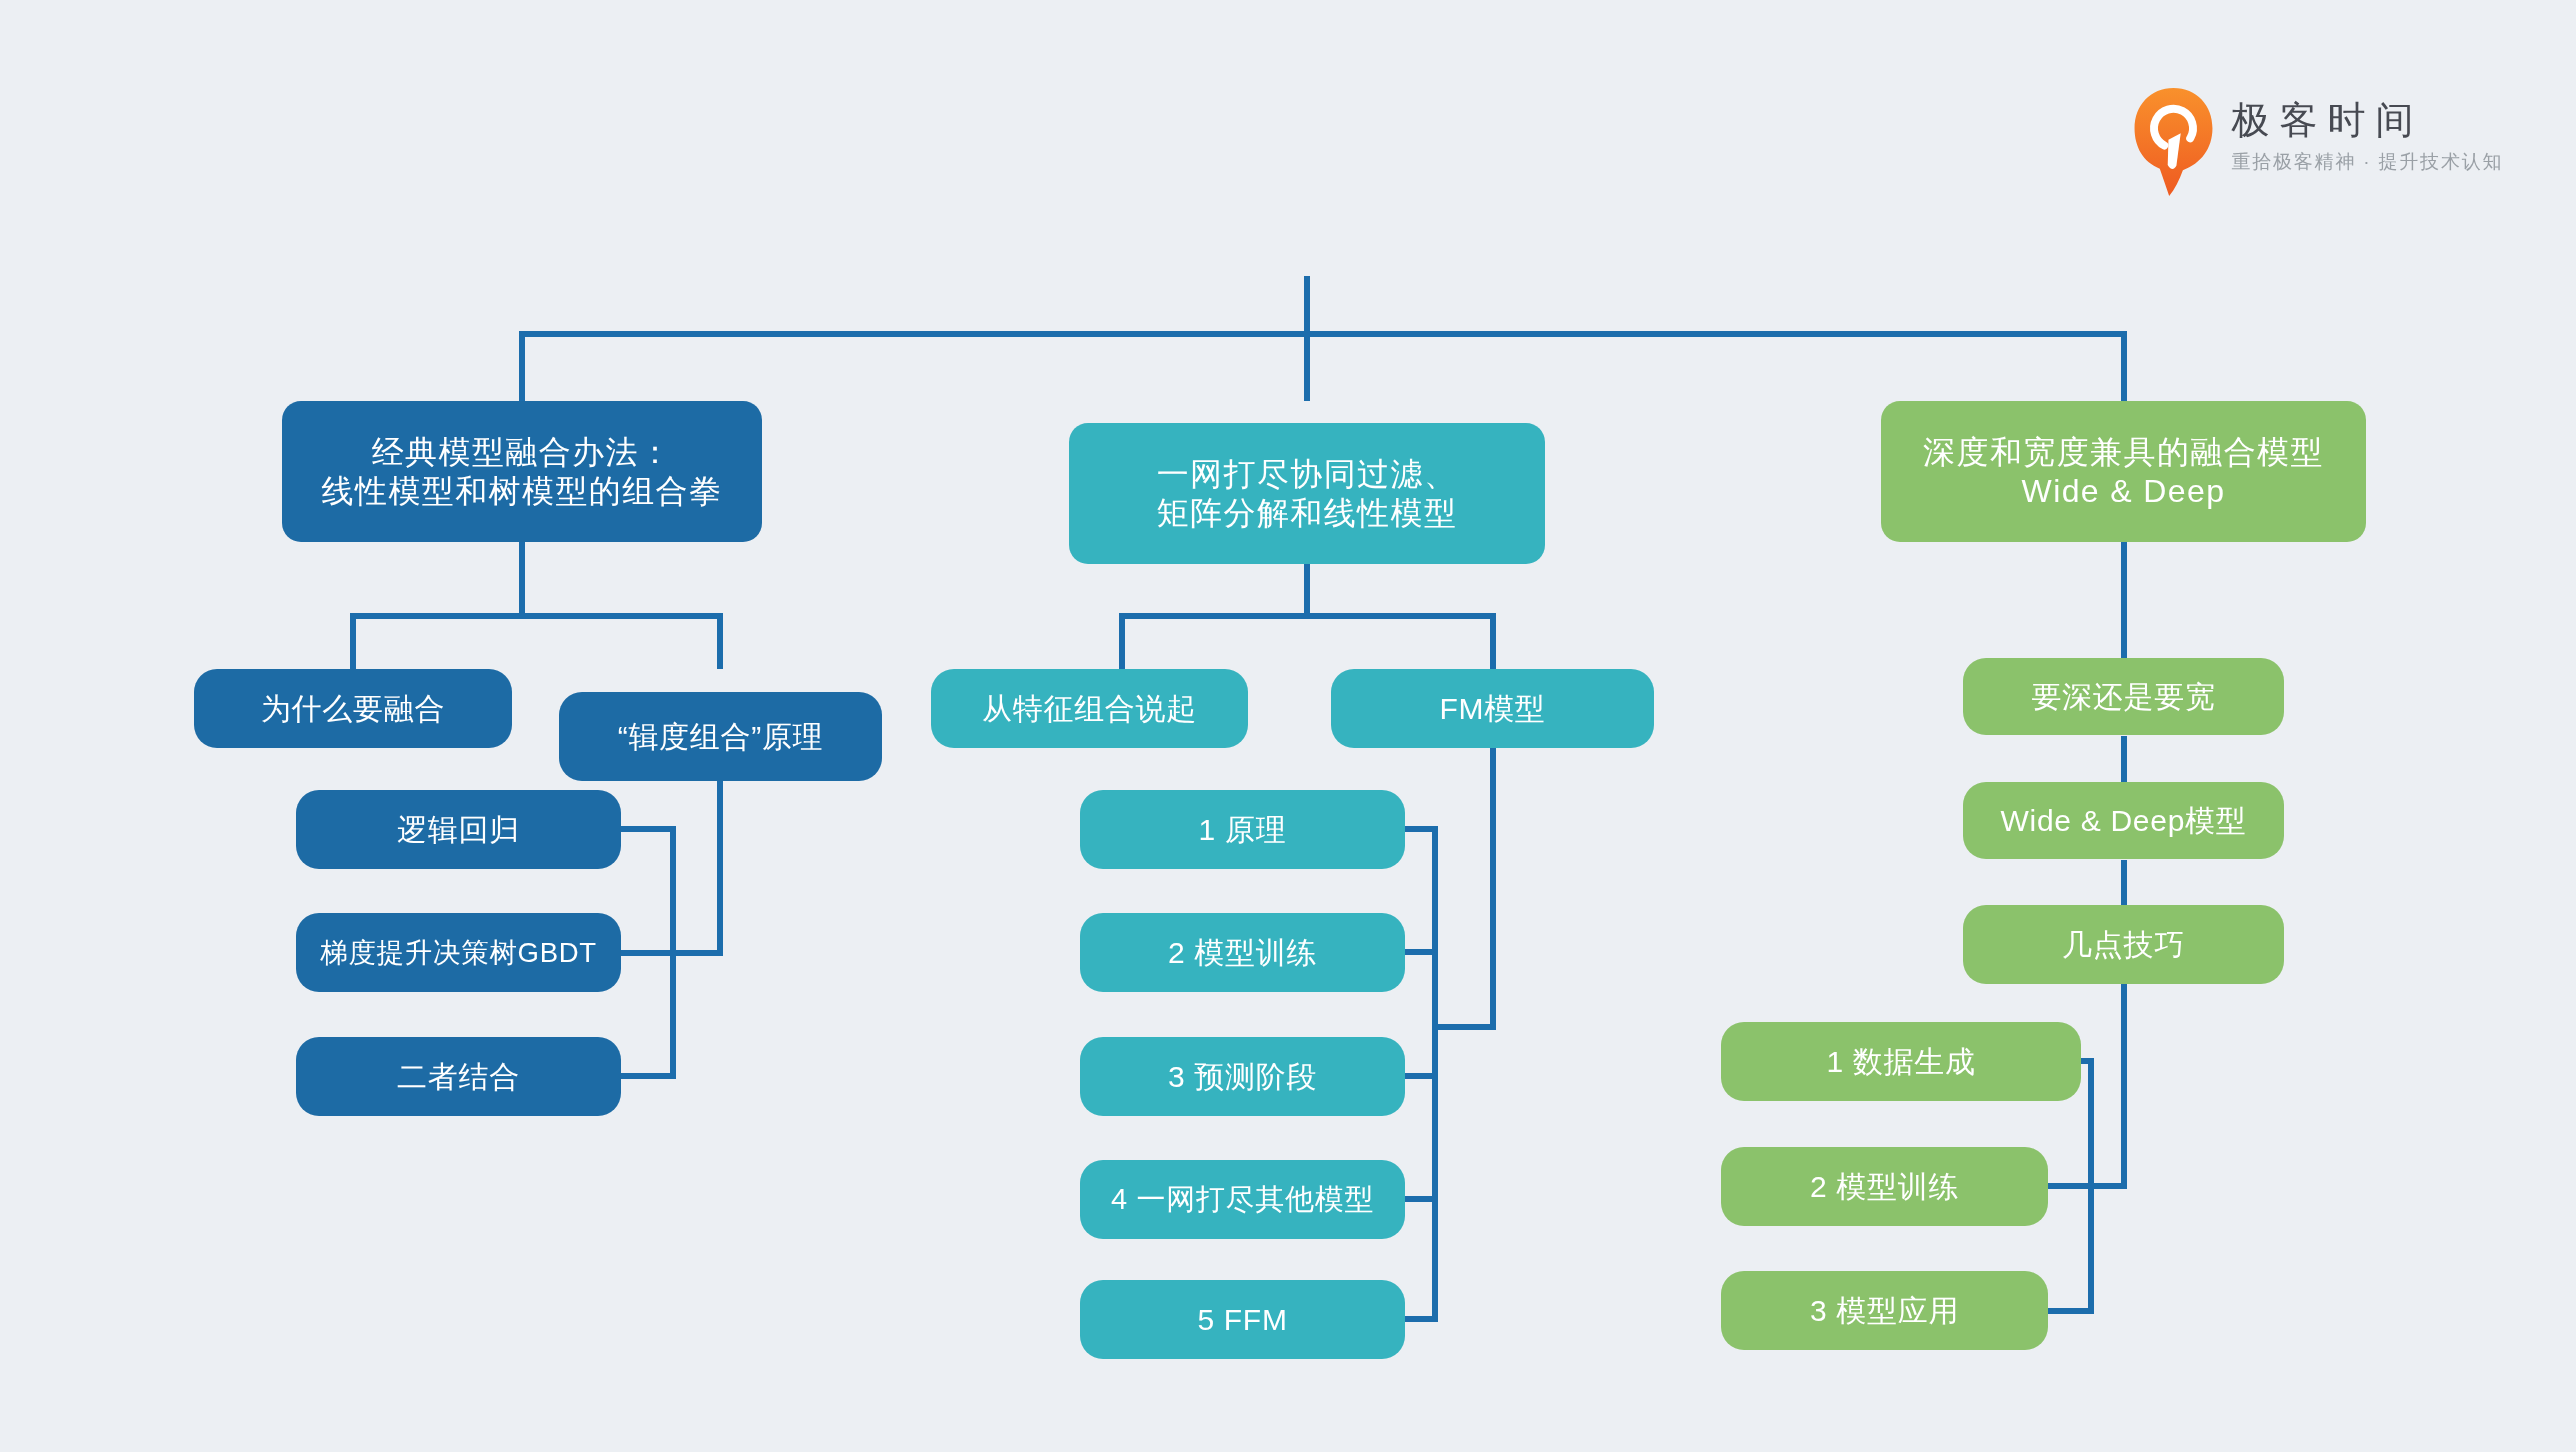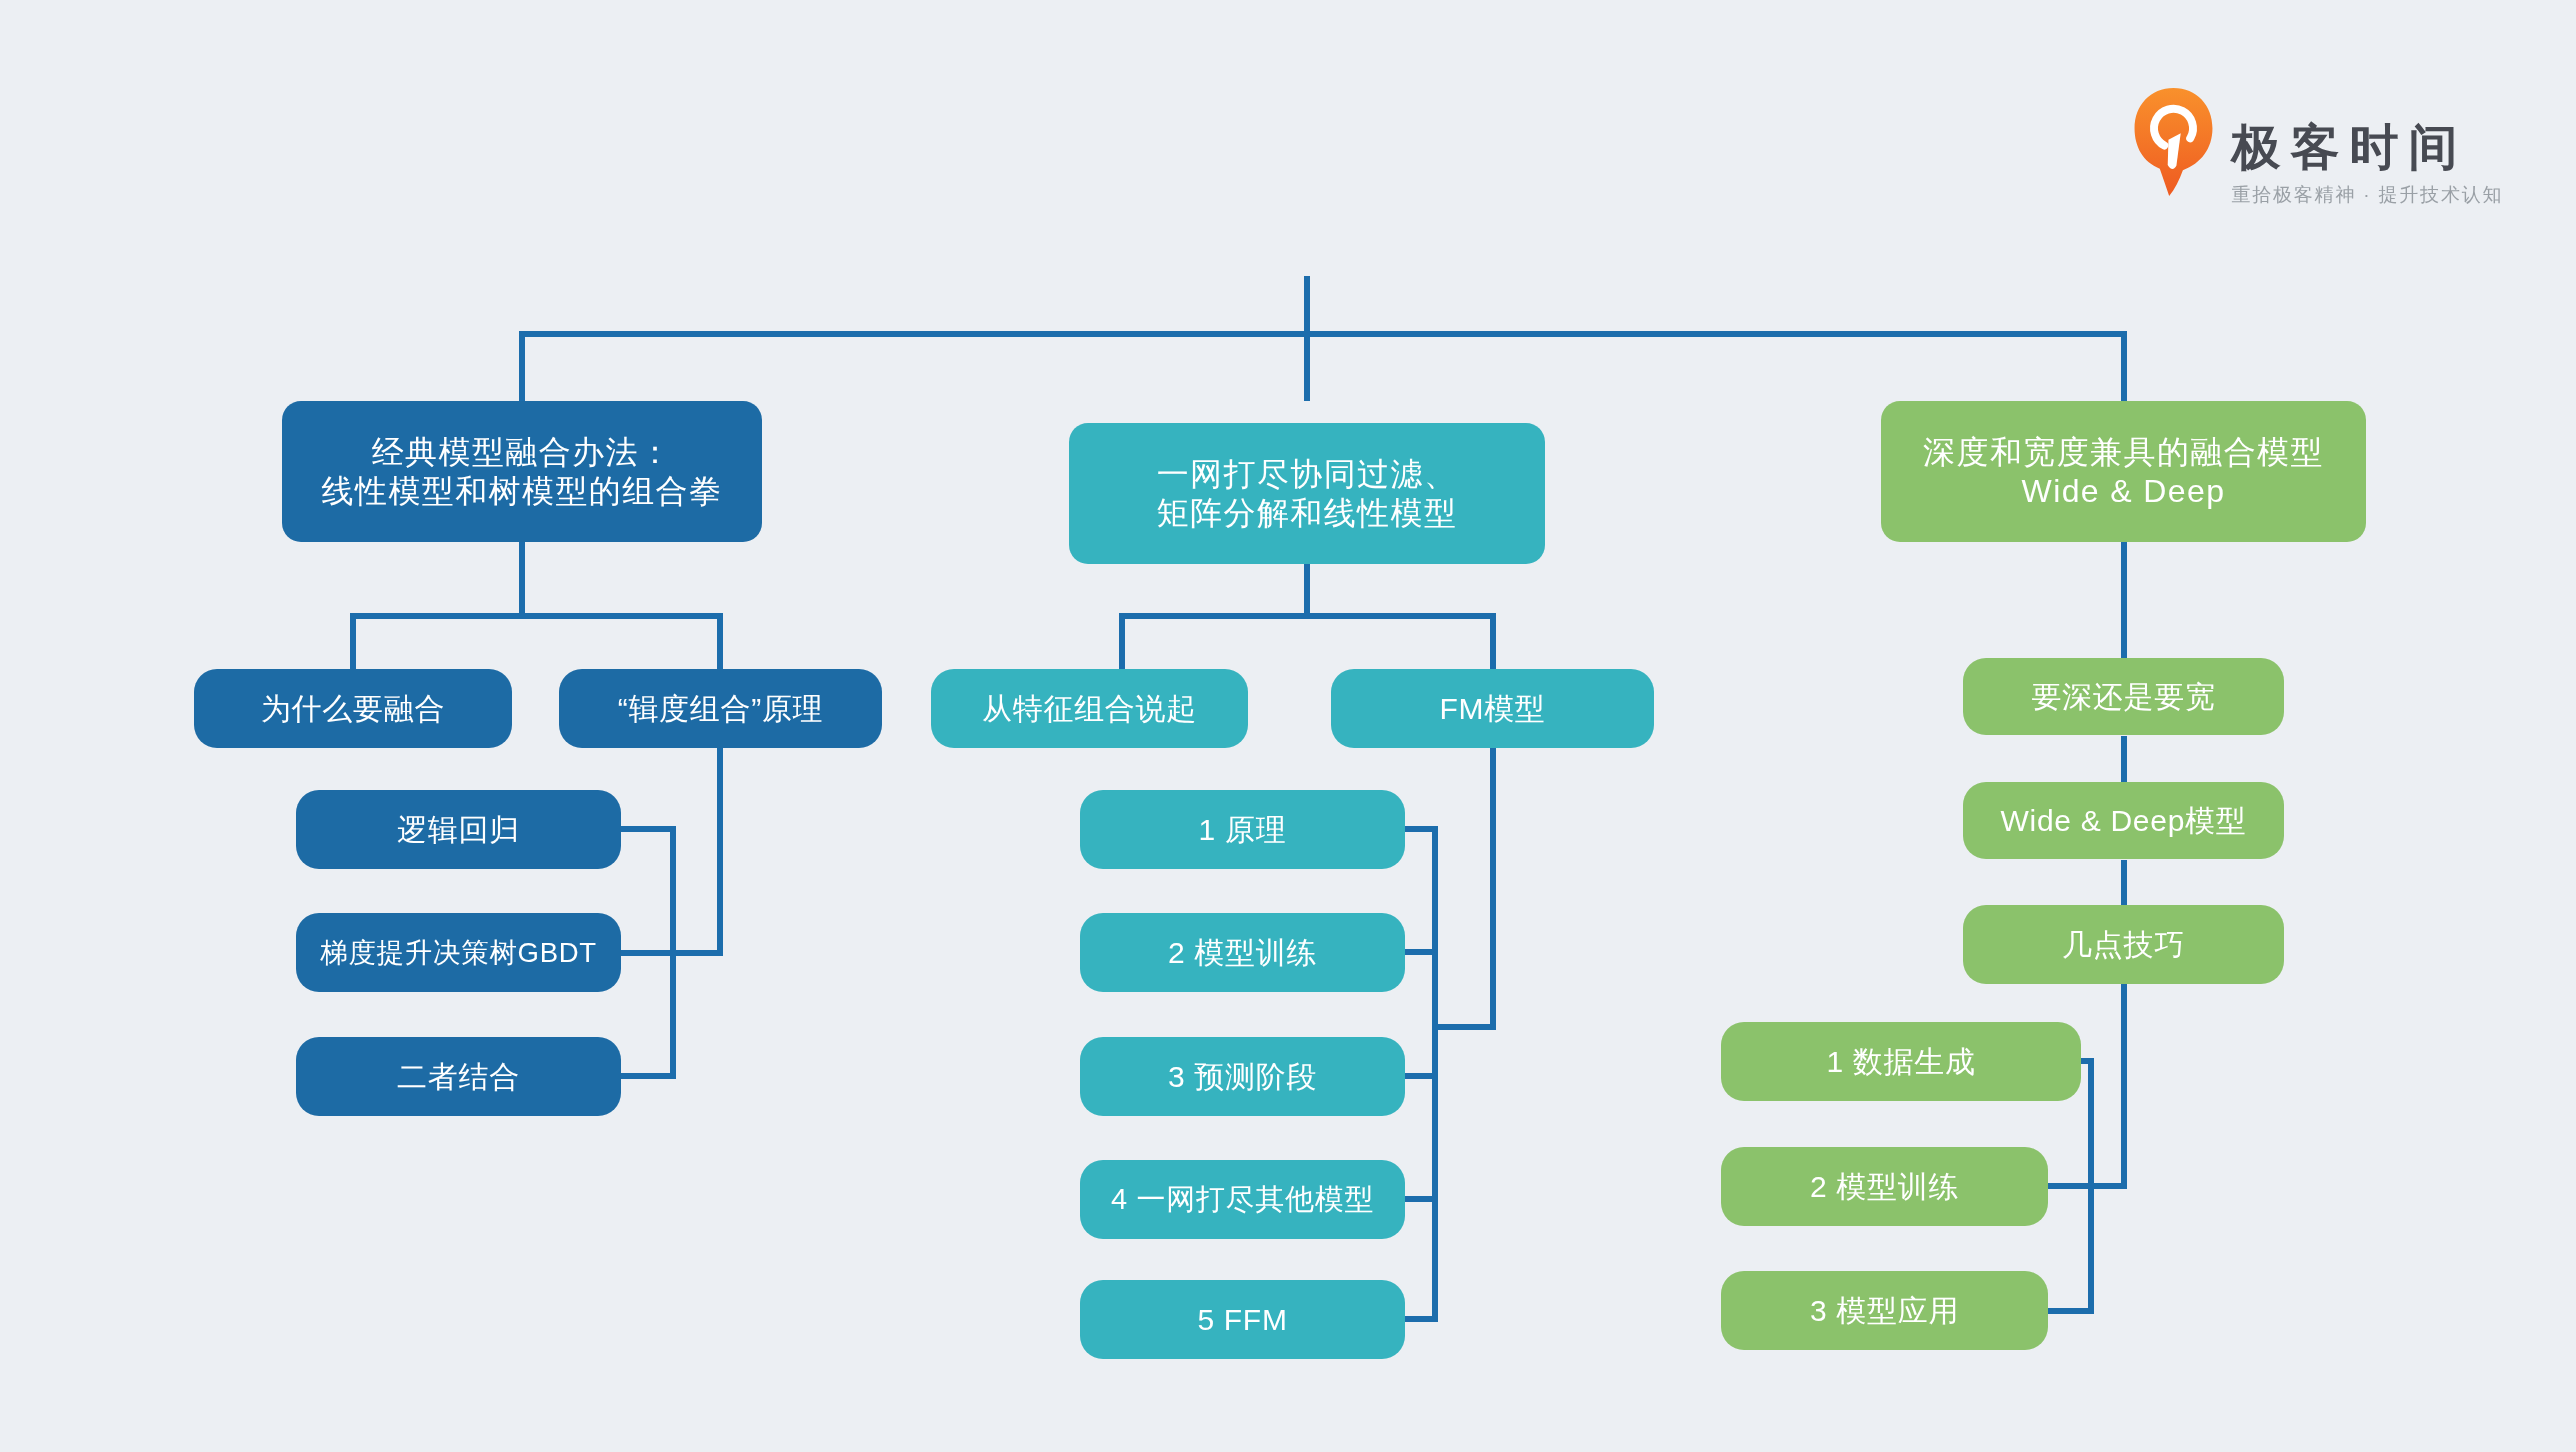--- a/index.html
+++ b/index.html
@@ -15,21 +15,21 @@
         color:#fff;text-align:center;font-weight:400;border-radius:23px;}
   .node .lbl{display:block;line-height:1.2;}
   .root{background:var(--orange);border-radius:17.4px;font-size:33px;letter-spacing:2.9px;}
   .main{font-size:32px;line-height:45px;border-radius:19px;letter-spacing:1.4px;}
   .sm{font-size:30px;letter-spacing:0.7px;}
   .blue{background:var(--blue);} .teal{background:var(--teal);} .green{background:var(--green);}
   .fs38{font-size:27.5px;} .fs40{font-size:29px;}
   .main .lbl div{white-space:nowrap;}
   .logo{position:absolute;left:2133px;top:85px;display:flex;align-items:flex-start;}
   .logo-text{margin-left:17.4px;}
-  .brand{font-size:49px;font-weight:700;color:var(--logo_text);letter-spacing:10px;line-height:1.0;margin-top:38px;}
+  .brand{font-size:38px;font-weight:400;color:var(--logo_text);letter-spacing:10px;line-height:1.0;margin-top:16px;}
   .tagline{font-size:19px;color:var(--logo_sub);letter-spacing:1.8px;margin-top:10px;white-space:nowrap;}
 </style>
 </head>
 <body>
 
 <div class="canvas">
 
   <div class="line v" style="left:1304px;top:276px;height:58px"></div>
   <div class="line h" style="left:522px;top:331px;width:1605px"></div>
   <div class="line v" style="left:519px;top:331px;height:70px"></div>
@@ -84,21 +84,21 @@
   <div class="node main green" style="left:1881px;top:401px;width:485px;height:141px">
     <span class="lbl">
       <div>深度和宽度兼具的融合模型</div>
       <div>Wide &amp; Deep</div>
     </span>
   </div>
 
   <div class="node sm blue" style="left:194px;top:669px;width:318px;height:79px">
     <span class="lbl">为什么要融合</span>
   </div>
-  <div class="node sm blue" style="left:559px;top:669px;width:323px;height:79px">
+  <div class="node sm blue" style="left:559px;top:692px;width:323px;height:89px">
     <span class="lbl">“辑度组合”原理</span>
   </div>
   <div class="node sm blue" style="left:296px;top:790px;width:325px;height:79px">
     <span class="lbl">逻辑回归</span>
   </div>
   <div class="node sm blue fs38" style="left:296px;top:913px;width:325px;height:79px">
     <span class="lbl">梯度提升决策树GBDT</span>
   </div>
   <div class="node sm blue" style="left:296px;top:1037px;width:325px;height:79px">
     <span class="lbl">二者结合</span>

